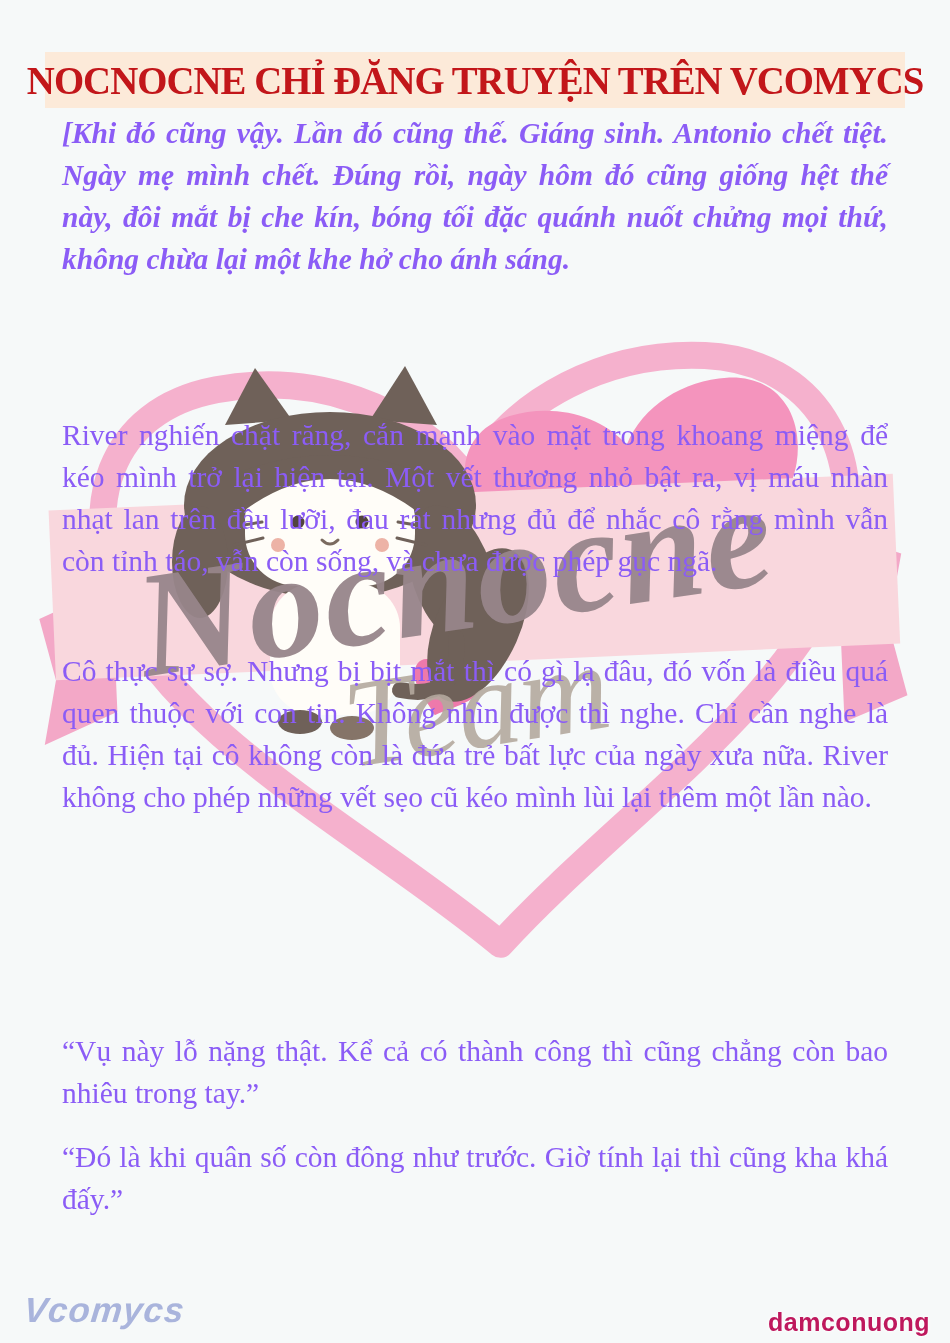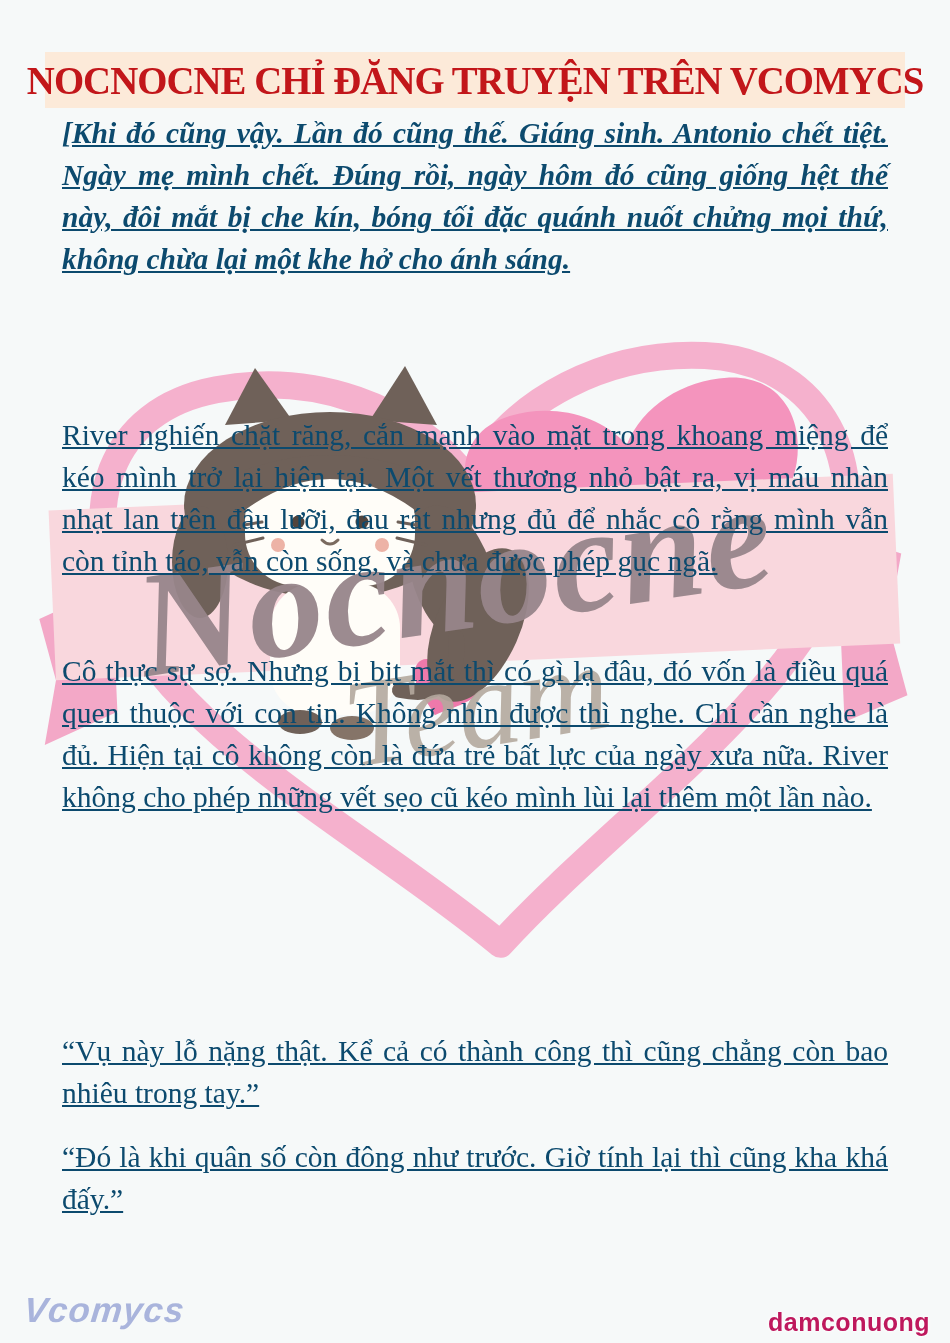--- a/index.html
+++ b/index.html
@@ -35,23 +35,22 @@
   }
   .wm-subtitle{
     left:345px;top:655px;font-size:125px;font-weight:400;
     color:rgba(180,168,157,0.9);
     transform:rotate(-9deg);transform-origin:left center;
   }
   
   .story{position:absolute;left:62px;width:826px;z-index:3;}
   .story p{
     margin:0;
-    font-size:29.5px;line-height:42px;color:#0c4a6e;
+    font-size:29.5px;line-height:42px;color:#8b5cf6;
     text-align:justify;
-    text-decoration:underline;
   }
   .story p.bi{font-weight:700;font-style:italic;}
   .p1{top:112px;} .p2{top:346px;} .p3{top:414px;} .p4{top:650px;}
   .p5{top:882px;} .p6{top:1030px;} .p7{top:1136px;}
   
   .vcomycs-logo{
     position:absolute;left:24px;top:1290px;z-index:3;
     font-family:"Liberation Sans", sans-serif;
     font-size:35px;font-weight:700;font-style:italic;
     color:#a9b4dc;letter-spacing:1px;transform:skewX(-6deg);

